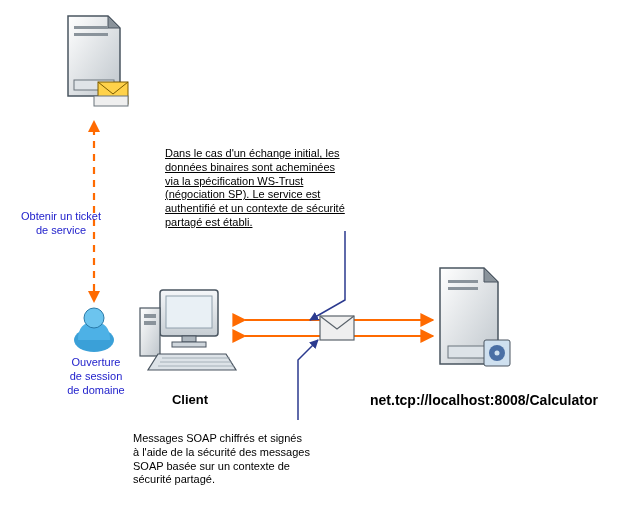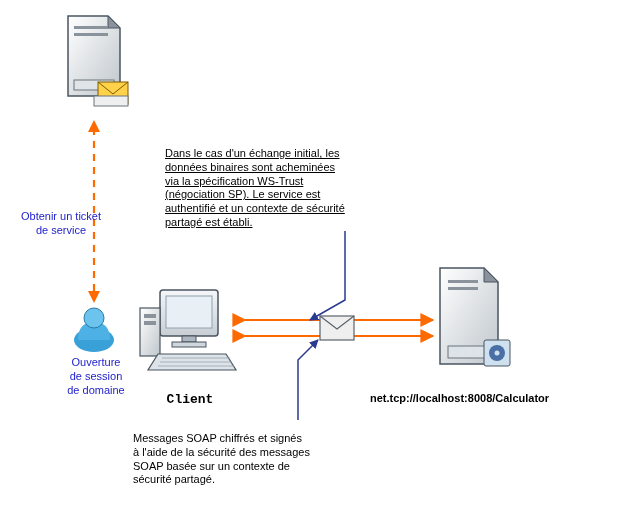--- a/index.html
+++ b/index.html
@@ -127,19 +127,19 @@
 
   <g>
     <polyline points="298,420 298,360 318,340" fill="none" stroke="#2b3a8f" stroke-width="1.5" marker-end="url(#arrBlue)"></polyline>
   </g>
 </svg>
 
 <div class="label blue center" style="left:6px; top:210px; width:110px;text-align:center;">Obtenir un ticket<br>de service</div>
 
 <div class="label blue center" style="left:56px; top:356px; width:80px;text-align:center;">Ouverture<br>de session<br>de domaine</div>
 
-<div class="label bold center" style="left:150px; top:392px; width:80px; font-size:13px;font-family:Liberation Mono, monospace;">Client</div>
+<div class="label bold center" style="left:150px; top:392px; width:80px; font-size:13px;">Client</div>
 
-<div class="label bold" style="left:370px; top:392px; font-size:11px;text-align:right;">net.tcp://localhost:8008/Calculator</div>
+<div class="label bold" style="left:370px; top:392px; font-size:14px;text-align:right;">net.tcp://localhost:8008/Calculator</div>
 
 <div class="label" style="left:165px; top:147px; width:220px;text-decoration:underline;">Dans le cas d'un échange initial, les<br>données binaires sont acheminées<br>via la spécification WS-Trust<br>(négociation SP). Le service est<br>authentifié et un contexte de sécurité<br>partagé est établi.</div>
 
 <div class="label" style="left:133px; top:432px; width:210px;">Messages SOAP chiffrés et signés<br>à l'aide de la sécurité des messages<br>SOAP basée sur un contexte de<br>sécurité partagé.</div>
 
 </body></html>

